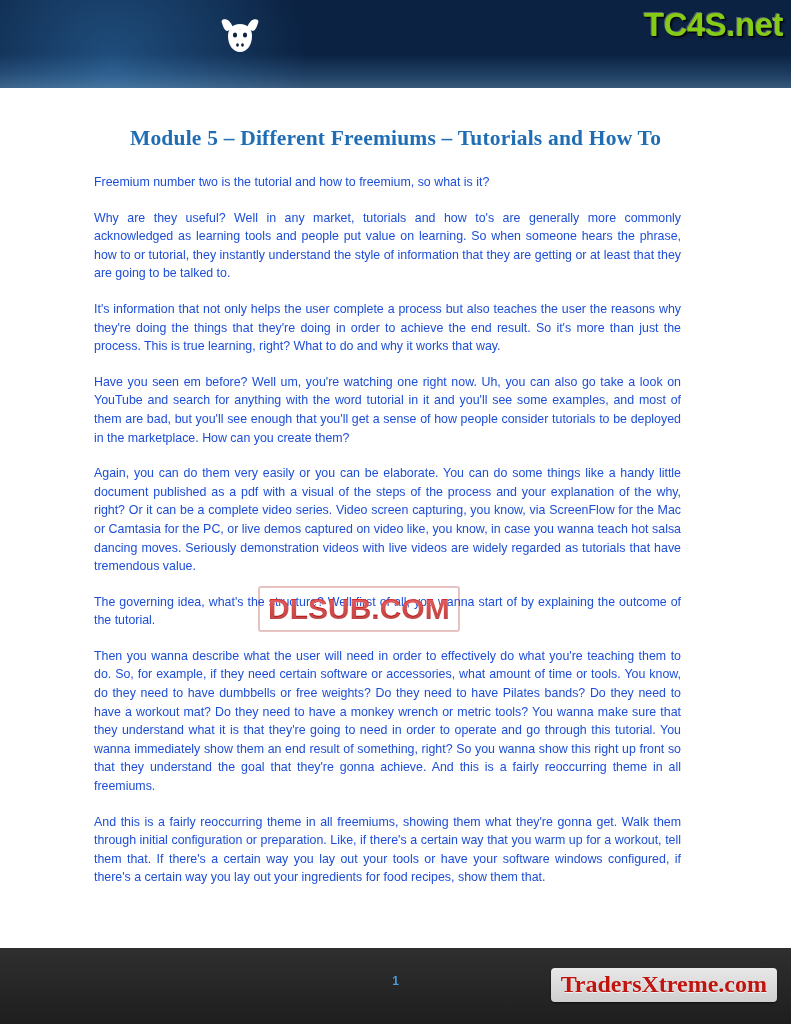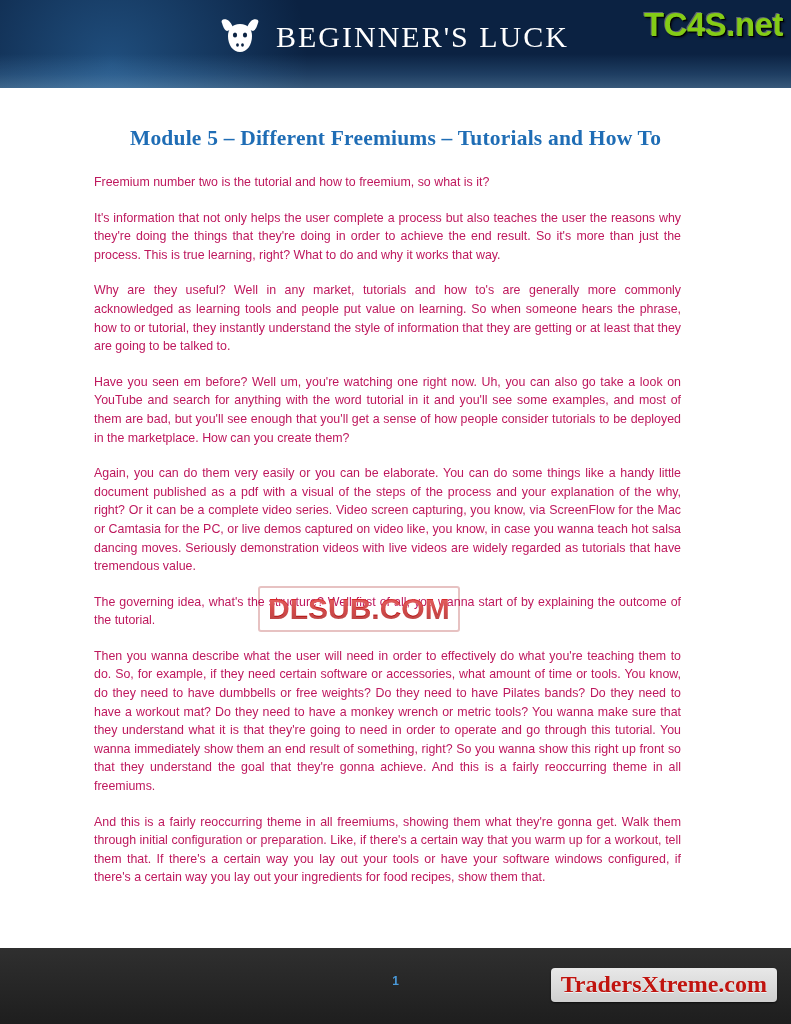--- a/index.html
+++ b/index.html
@@ -111,21 +111,21 @@
   .doc-title {
     color: #1f6db5;
     font-family: "Liberation Serif", serif;
     font-size: 21.5px;
     font-weight: bold;
     margin: 0 0 22px 0;
     letter-spacing: 0.2px;
     text-align: center;
   }
   .para {
-    color: #be185d;
+    color: #1d4ed8;
     font-family: "Liberation Sans", sans-serif;
     font-size: 12.4px;
     line-height: 18.6px;
     margin: 0 16px 17px 0;
     text-align: justify;
   }
   .para.left {
     text-align: left;
   }
 
@@ -204,33 +204,32 @@
               <path d="M22 7 C30 7 34 12 34 19 C34 28 29 35 22 35 C15 35 10 28 10 19 C10 12 14 7 22 7 Z"></path>
             </g>
             <g fill="#0b2242">
               <ellipse cx="17" cy="18" rx="2.1" ry="2.6"></ellipse>
               <ellipse cx="27" cy="18" rx="2.1" ry="2.6"></ellipse>
               <ellipse cx="19.5" cy="28" rx="1.4" ry="1.8"></ellipse>
               <ellipse cx="24.5" cy="28" rx="1.4" ry="1.8"></ellipse>
             </g>
           </svg>
         </span>
-        <span class="brand-text">BEGINNER'S  LUCK</span>
       </div>
       <div class="site-tag">TC4S.net</div>
     </div>
   </div>
   <div class="header-sep"></div>
 
   <div class="sheet">
     <h1 class="doc-title">Module 5 – Different Freemiums – Tutorials and How To</h1>
 
     <p class="para left">Freemium number two is the tutorial and how to freemium, so what is it?</p>
+    <p class="para">Why are they useful? Well in any market, tutorials and how to's are generally more commonly acknowledged as learning tools and people put value on learning. So when someone hears the phrase, how to or tutorial, they instantly understand the style of information that they are getting or at least that they are going to be talked to.</p>
     <p class="para">It's information that not only helps the user complete a process but also teaches the user the reasons why they're doing the things that they're doing in order to achieve the end result. So it's more than just the process. This is true learning, right? What to do and why it works that way.</p>
-    <p class="para">Why are they useful? Well in any market, tutorials and how to's are generally more commonly acknowledged as learning tools and people put value on learning. So when someone hears the phrase, how to or tutorial, they instantly understand the style of information that they are getting or at least that they are going to be talked to.</p>
     <p class="para">Have you seen em before? Well um, you're watching one right now. Uh, you can also go take a look on YouTube and search for anything with the word tutorial in it and you'll see some examples, and most of them are bad, but you'll see enough that you'll get a sense of how people consider tutorials to be deployed in the marketplace. How can you create them?</p>
     <p class="para">Again, you can do them very easily or you can be elaborate. You can do some things like a handy little document published as a pdf with a visual of the steps of the process and your explanation of the why, right? Or it can be a complete video series. Video screen capturing, you know, via ScreenFlow for the Mac or Camtasia for the PC, or live demos captured on video like, you know, in case you wanna teach hot salsa dancing moves. Seriously demonstration videos with live videos are widely regarded as tutorials that have tremendous value.</p>
     <p class="para">The governing idea, what's the structure? Well first of all, you wanna start of by explaining the outcome of the tutorial.</p>
     <p class="para">Then you wanna describe what the user will need in order to effectively do what you're teaching them to do. So, for example, if they need certain software or accessories, what amount of time or tools. You know, do they need to have dumbbells or free weights? Do they need to have Pilates bands? Do they need to have a workout mat? Do they need to have a monkey wrench or metric tools? You wanna make sure that they understand what it is that they're going to need in order to operate and go through this tutorial. You wanna immediately show them an end result of something, right? So you wanna show this right up front so that they understand the goal that they're gonna achieve. And this is a fairly reoccurring theme in all freemiums.</p>
     <p class="para">And this is a fairly reoccurring theme in all freemiums, showing them what they're gonna get. Walk them through initial configuration or preparation. Like, if there's a certain way that you warm up for a workout, tell them that. If there's a certain way you lay out your tools or have your software windows configured, if there's a certain way you lay out your ingredients for food recipes, show them that.</p>
 
     <div class="watermark">DLSUB.COM</div>
   </div>
 
   <div class="footer">

